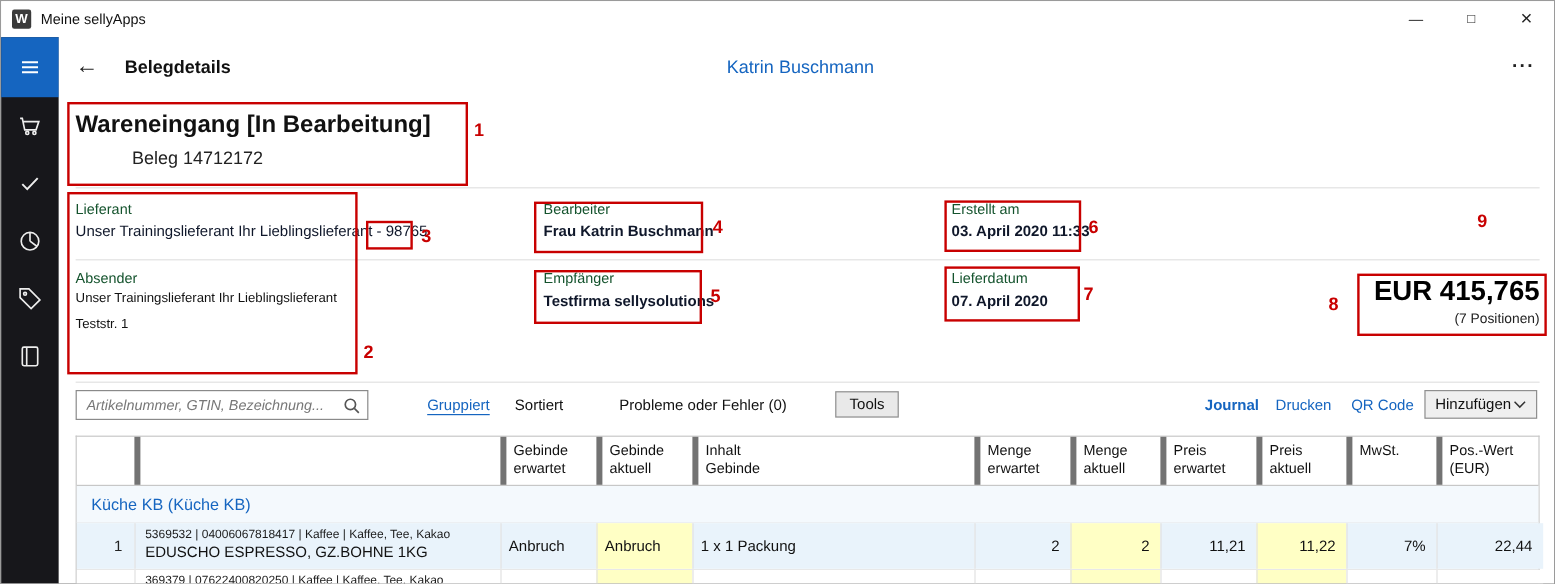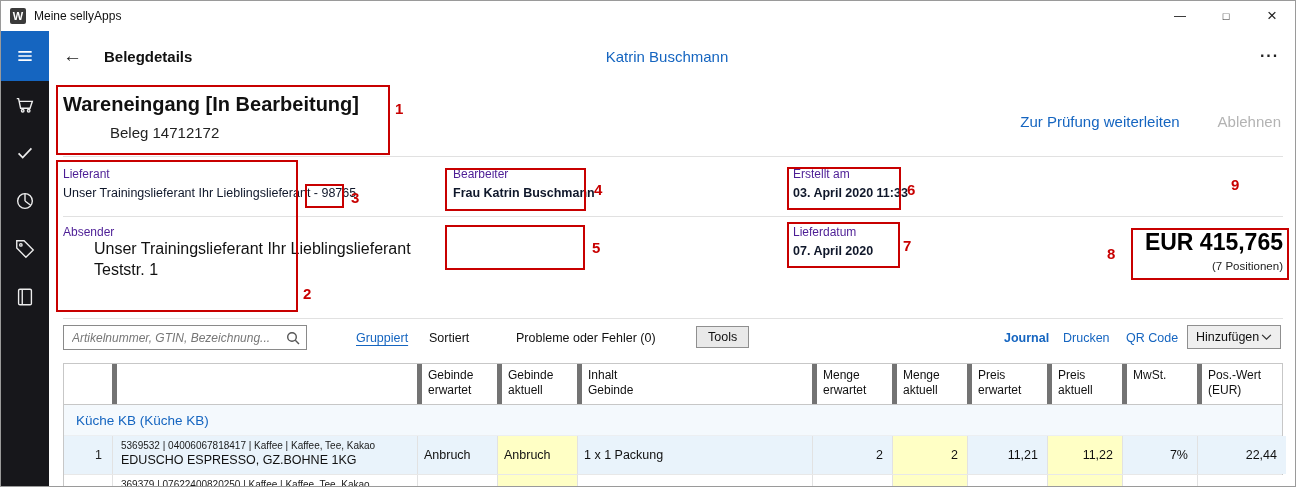--- a/index.html
+++ b/index.html
@@ -36,28 +36,28 @@
   
   .main{position:absolute;left:48px;top:80px;right:0;bottom:0;overflow:hidden;background:#fff;}
   .doc-head{position:absolute;left:14px;top:12px;}
   .doc-title{font-size:20px;font-weight:bold;color:#111;}
   .doc-number{margin-top:8px;font-size:15px;color:#222;margin-left:47px;}
   .doc-actions{position:absolute;top:32px;right:14px;display:flex;gap:38px;font-size:15px;}
   .action-forward{color:var(--accent,#1565c0);cursor:pointer;}
   .action-reject{color:#b3b3b3;}
   .divider{position:absolute;left:14px;right:12px;height:1px;background:#e1e1e1;}
   .div1{top:75px;} .div2{top:135px;} .div3{top:237px;}
-  .field-label{font-size:12px;color:#4c1d95;}
+  .field-label{font-size:12px;color:#14532d;}
   .field-value{margin-top:5px;font-size:12.5px;color:#0f172a;}
   .field-value.bold{font-weight:bold;}
   .col1{position:absolute;left:14px;}
   .col2{position:absolute;left:404px;}
   .col3{position:absolute;left:744px;}
   .rowA{top:86px;} .rowB{top:144px;}
-  .addr-line{font-size:16px;color:#111;line-height:20.5px;margin-left:31px;}
+  .addr-line{font-size:11px;color:#111;line-height:20.5px;}
   .addr-line:first-of-type{margin-top:5px;}
   .total-block{position:absolute;top:148px;right:12px;text-align:right;}
   .total-amount{font-size:23px;font-weight:bold;color:#000;}
   .total-sub{margin-top:4px;font-size:11.5px;color:#222;}
   
   .toolbar{position:absolute;left:0;top:244px;right:0;height:30px;}
   .search-wrap{position:absolute;left:14px;top:0;width:244px;height:25px;border:1px solid #8a8a8a;box-sizing:border-box;background:#fff;}
   .search-wrap input{position:absolute;inset:0;border:none;outline:none;padding:0 24px 0 8px;font-size:12px;
     font-family:"Liberation Sans", sans-serif;background:transparent;color:#333;}
   .search-wrap input::placeholder{font-style:italic;color:#777;}
@@ -165,24 +165,20 @@
     <span class="header-user">Katrin Buschmann</span>
     <span class="more-btn">···</span>
   </div>
 
   <div class="main">
 
     <div class="doc-head">
       <div class="doc-title">Wareneingang [In Bearbeitung]</div>
       <div class="doc-number">Beleg 14712172</div>
     </div>
-    <div class="doc-actions">
-      <span class="action-forward">Zur Prüfung weiterleiten</span>
-      <span class="action-reject">Ablehnen</span>
-    </div>
 
     <div class="divider div1"></div>
 
     <div class="col1 rowA">
       <div class="field-label">Lieferant</div>
       <div class="field-value">Unser Trainingslieferant Ihr Lieblingslieferant - 98765</div>
     </div>
     <div class="col2 rowA">
       <div class="field-label">Bearbeiter</div>
       <div class="field-value bold">Frau Katrin Buschmann</div>
@@ -191,20 +187,24 @@
       <div class="field-label">Erstellt am</div>
       <div class="field-value bold">03. April 2020 11:33</div>
     </div>
 
     <div class="divider div2"></div>
 
     <div class="col1 rowB">
       <div class="field-label">Absender</div>
       <div class="addr-line">Unser Trainingslieferant Ihr Lieblingslieferant</div>
       <div class="addr-line">Teststr. 1</div>
+    </div>
+    <div class="col2 rowB">
+      <div class="field-label">Empfänger</div>
+      <div class="field-value bold">Testfirma sellysolutions</div>
     </div>
     <div class="col3 rowB">
       <div class="field-label">Lieferdatum</div>
       <div class="field-value bold">07. April 2020</div>
     </div>
     <div class="total-block">
       <div class="total-amount">EUR 415,765</div>
       <div class="total-sub">(7 Positionen)</div>
     </div>
 

